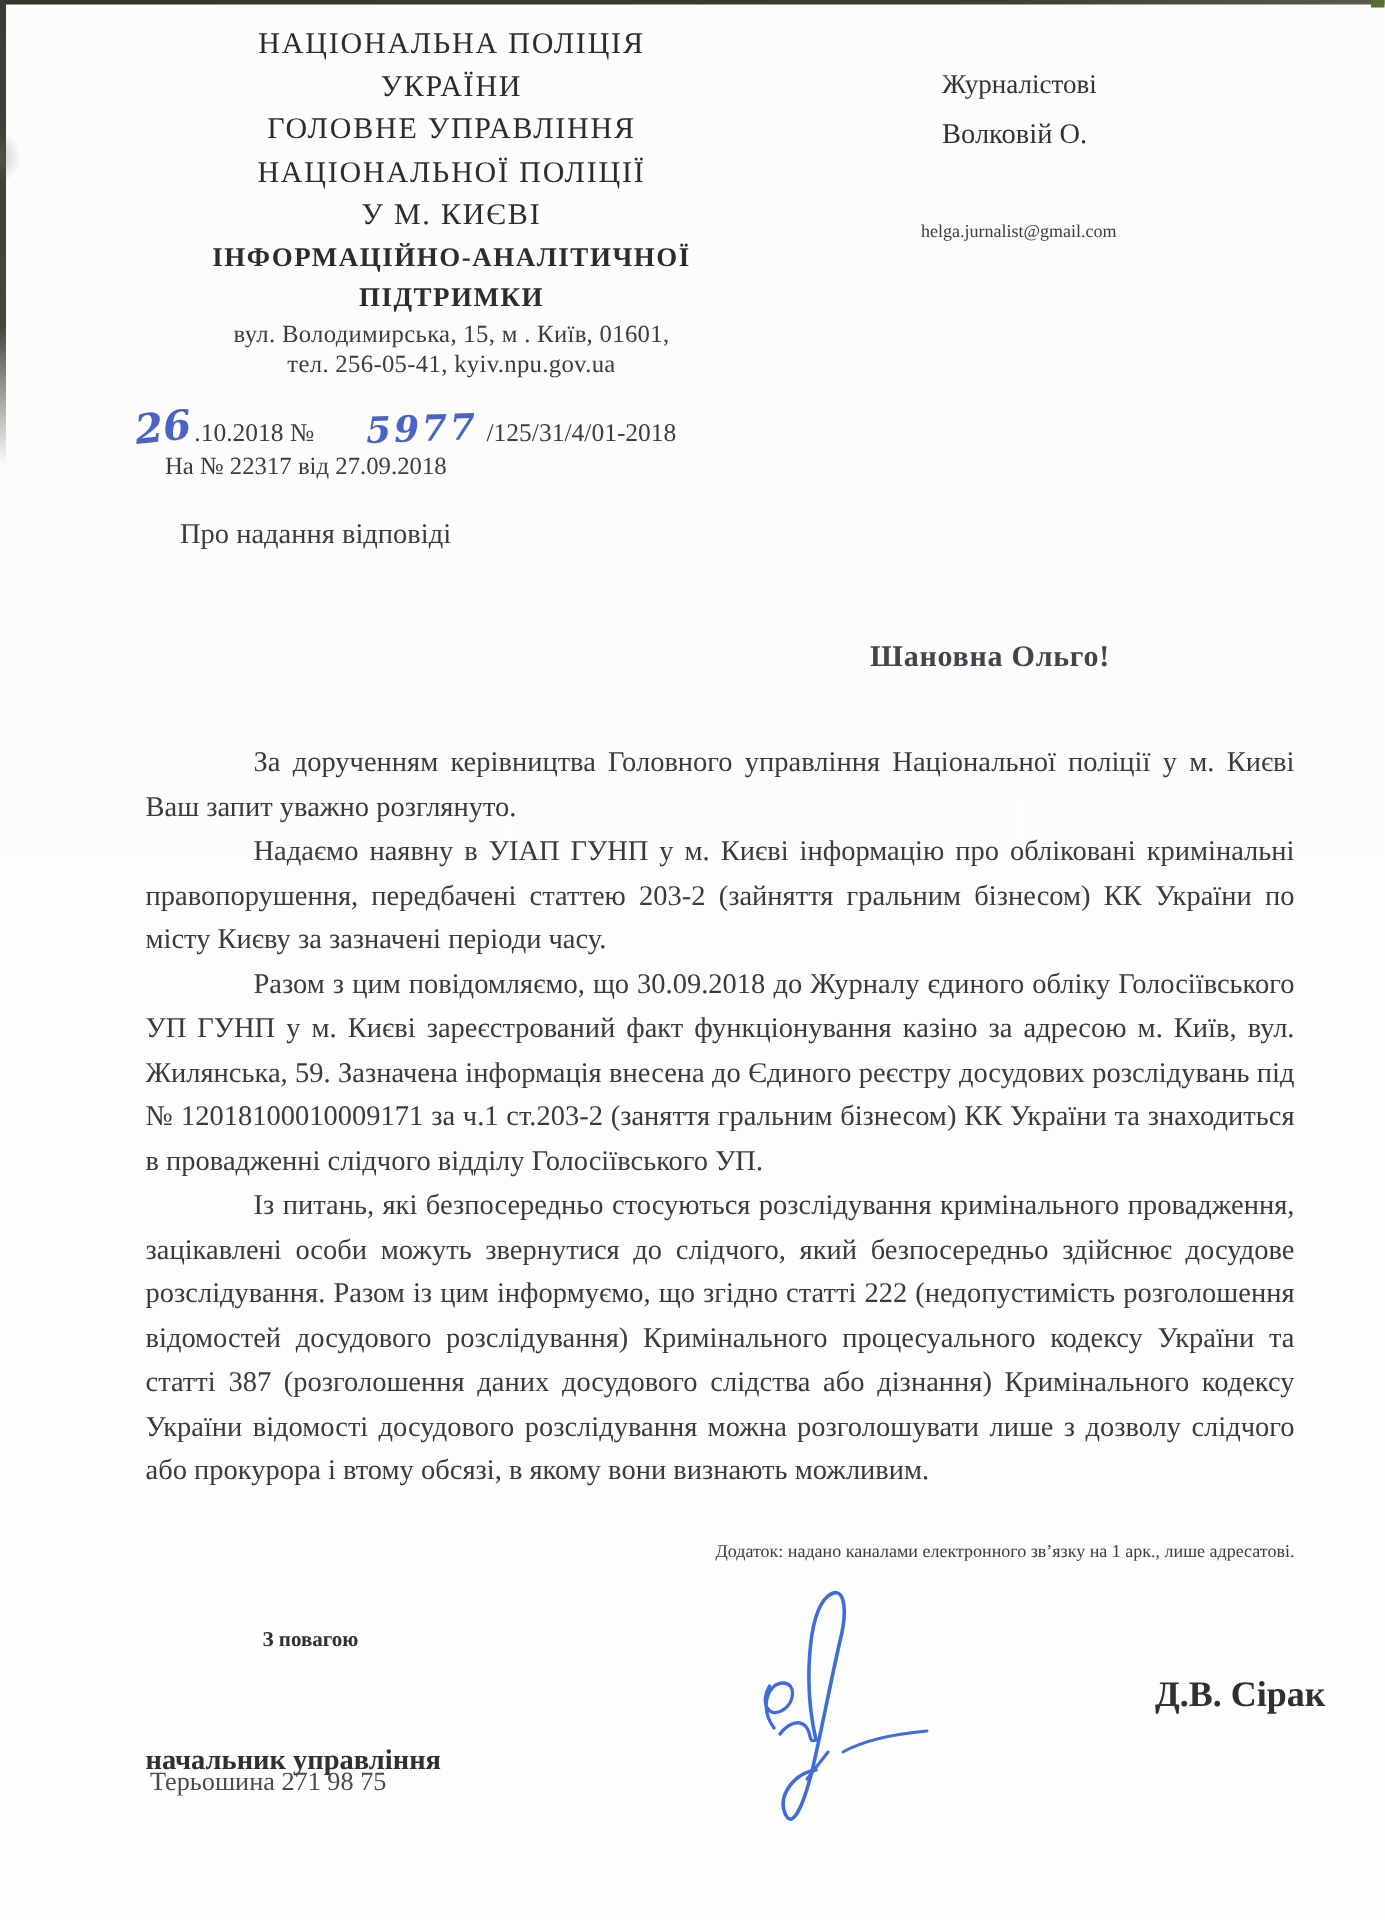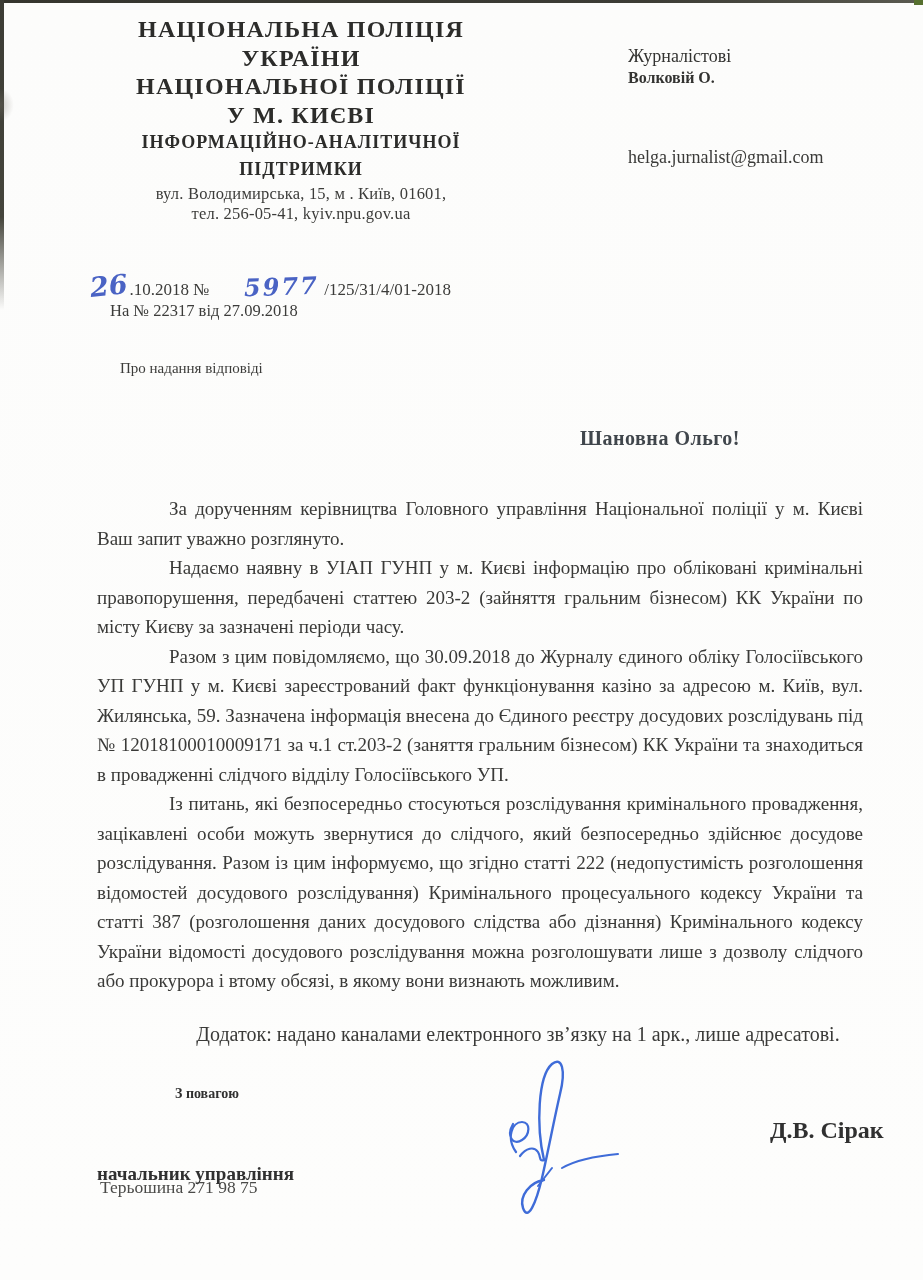--- a/index.html
+++ b/index.html
@@ -32,21 +32,21 @@
     position: absolute; left: 0; top: 88px; width: 14px; height: 34px;
     background: radial-gradient(ellipse at left, rgba(120,115,105,.35), rgba(120,115,105,0) 70%);
   }
 
   
   .letterhead {
     position: absolute; left: 85px; top: 15px; width: 432px;
     text-align: center; color: #2c2c2a;
   }
   .org-line {
-    font-weight: bold; font-size: 24px; line-height: 28.5px; letter-spacing: 1.2px;
+    font-weight: normal; font-size: 20px; line-height: 28.5px; letter-spacing: 1.2px;
   }
   .dept-line {
     font-weight: bold; font-size: 18px; line-height: 27px; letter-spacing: 1px;
   }
   .addr-line {
     font-size: 16.5px; line-height: 19px; color: #3c3c3a; letter-spacing: .2px; margin-top: 1px;
   }
   .ref-line {
     position: absolute; left: 90px; top: 270px; width: 440px;
     font-size: 17px; color: #3c3c3a; white-space: nowrap;
@@ -58,40 +58,40 @@
   }
   .hw-day { font-size: 27px; transform: rotate(-6deg); margin-right: 2px; }
   .hw-num { font-size: 24px; transform: rotate(-2deg); letter-spacing: 2px; margin: 0 6px 0 34px; }
   .reply-line {
     position: absolute; left: 110px; top: 301px;
     font-size: 16.5px; color: #3c3c3a;
   }
 
   
   .recipient { position: absolute; left: 628px; top: 46px; font-size: 18px; color: #333331; }
-  .recipient-name { font-weight: bold; font-size: 16px; margin-top: 2px; }
-  .recipient-email { position: absolute; left: 628px; top: 147px; font-size: 18px; color: #3a3a38; }
+  .recipient-name { font-weight: normal; font-size: 19px; margin-top: 12px; }
+  .recipient-email { position: absolute; left: 614px; top: 147px; font-size: 12px; color: #3a3a38; }
 
   
-  .subject { position: absolute; left: 120px; top: 360px; font-size: 15px; color: #3c3c3a; }
+  .subject { position: absolute; left: 120px; top: 346px; font-size: 19px; color: #3c3c3a; }
   .salutation {
     position: absolute; left: 300px; top: 427px; width: 440px;
     text-align: right; font-weight: bold; 
     font-size: 20px; color: #40464c; letter-spacing: .5px;
   }
 
   
   .body-text {
     position: absolute; left: 97px; top: 494px; width: 766px;
     font-size: 19px; line-height: 29.5px; text-align: justify; color: #3a3a38;
   }
   .body-text p { text-indent: 72px; }
   .attachment {
     margin-top: 24px; text-indent: 0; padding-left: 4px;
-    font-size: 20px; text-align: center;
+    font-size: 12px; text-align: right;
   }
 
   
   .sig-closing { position: absolute; left: 175px; top: 1086px; font-weight: bold; font-size: 14px; color: #303030; }
   .sig-title   { position: absolute; left: 97px;  top: 1163px; font-weight: bold; font-size: 19px; color: #303030; }
   .sig-name    { position: absolute; left: 770px; top: 1117px; font-weight: bold; font-size: 24px; color: #303030; }
   .sig-scribble { position: absolute; left: 478px; top: 1056px; width: 150px; height: 170px; }
   .executor    { position: absolute; left: 100px; top: 1177px; font-size: 17.5px; color: #4a4a48; }
 </style>
 </head>
@@ -100,20 +100,21 @@
 <div class="page">
 
   <div class="scan-edge-top"></div>
   <div class="scan-edge-left"></div>
   <div class="scan-corner-mark"></div>
   <div class="scan-smudge"></div>
 
   <div class="letterhead">
     <div class="org-line">НАЦІОНАЛЬНА  ПОЛІЦІЯ</div>
     <div class="org-line">УКРАЇНИ</div>
+    <div class="org-line">ГОЛОВНЕ УПРАВЛІННЯ</div>
     <div class="org-line">НАЦІОНАЛЬНОЇ ПОЛІЦІЇ</div>
     <div class="org-line">У М. КИЄВІ</div>
     <div class="dept-line">ІНФОРМАЦІЙНО-АНАЛІТИЧНОЇ</div>
     <div class="dept-line">ПІДТРИМКИ</div>
     <div class="addr-line">вул. Володимирська,    15, м . Київ,  01601,</div>
     <div class="addr-line">тел. 256-05-41, kyiv.npu.gov.ua</div>
   </div>
 
   <div class="ref-line">
     <span class="handwritten hw-day">26</span><span>.10.2018  №</span><span class="handwritten hw-num">5977</span><span>/125/31/4/01-2018</span>

